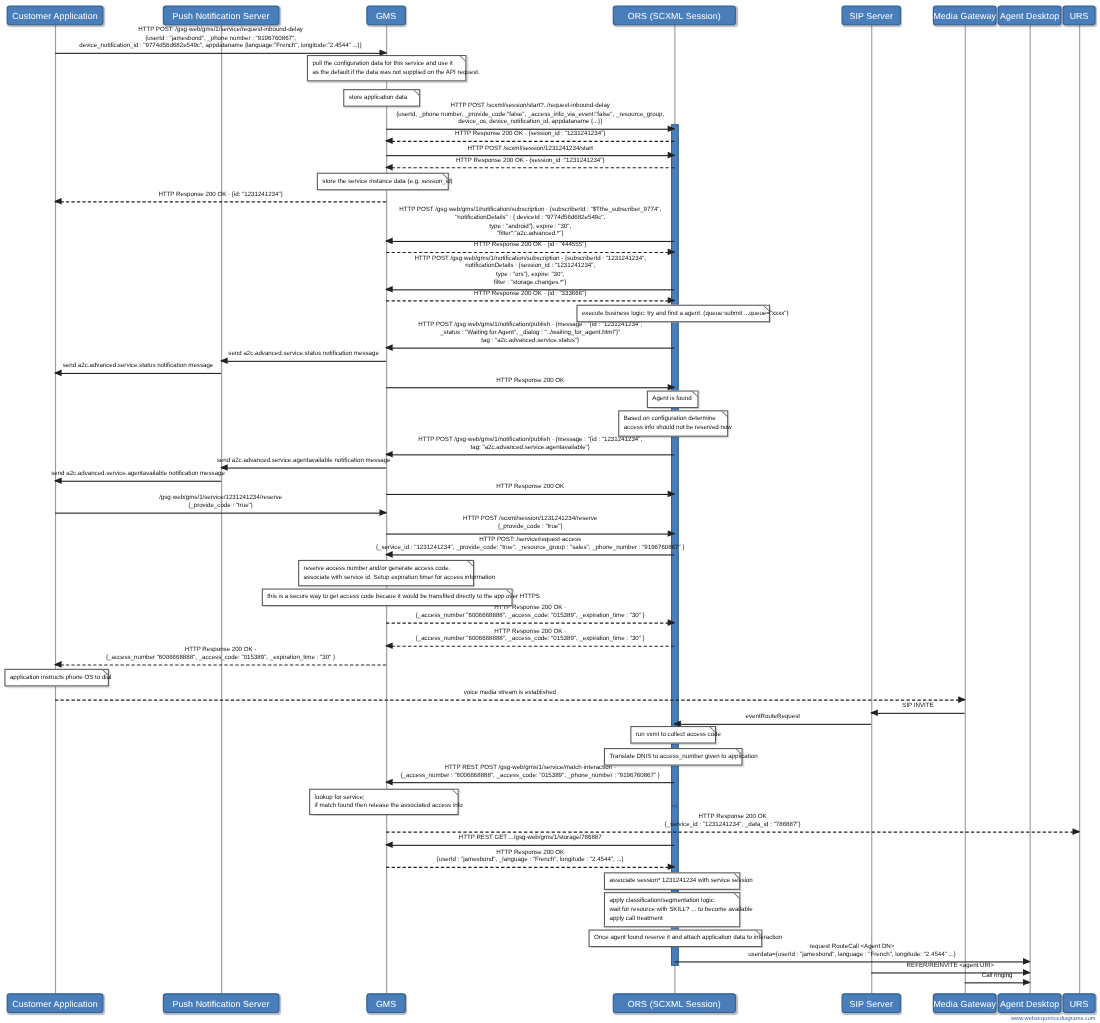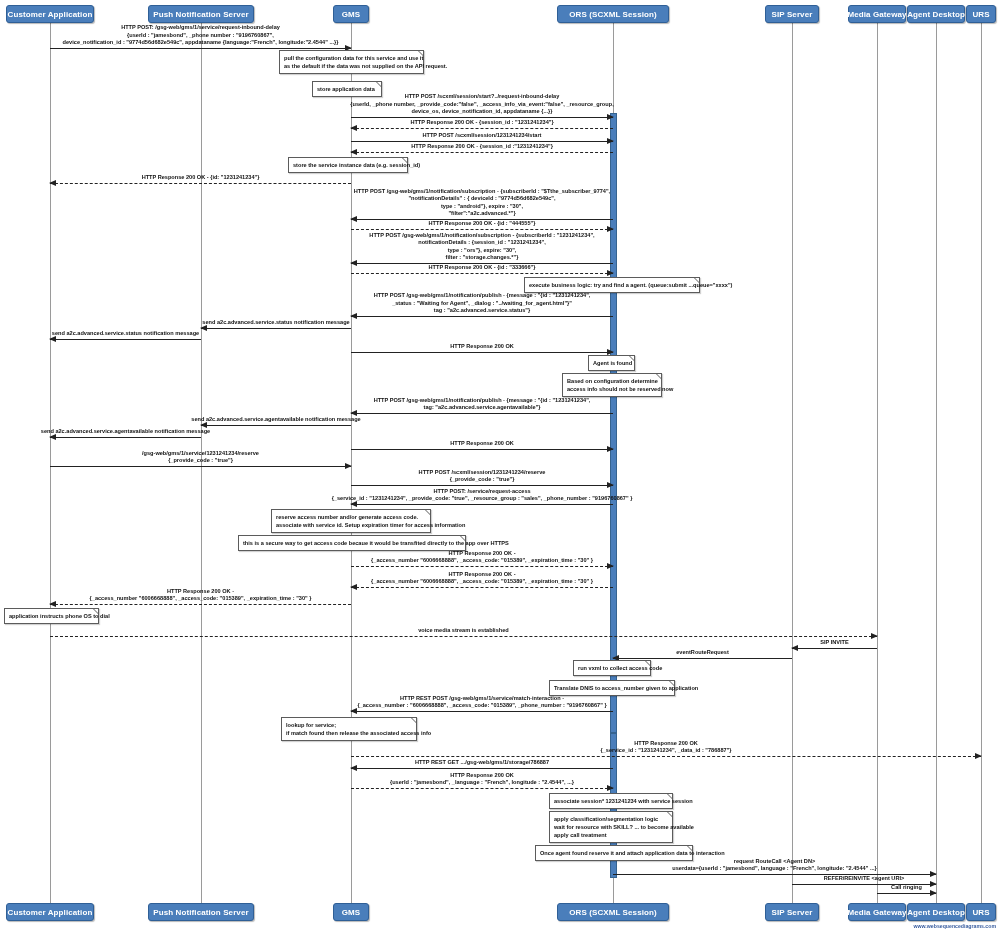--- a/index.html
+++ b/index.html
@@ -1,21 +1,21 @@
 <!DOCTYPE html>
 <html><head>
 <meta charset="utf-8">
 <style>
   html,body{margin:0;padding:0;background:#ffffff;}
   body{
     font-family:"Liberation Sans", sans-serif;
     width:1000px;height:930px;overflow:hidden;
     -webkit-font-smoothing:antialiased;
   }
-  #diagram{position:relative;width:1000px;height:930px;background:#fff;font-weight:bold;}
+  #diagram{position:relative;width:1000px;height:930px;background:#fff;}
 
   
   .actor{
     position:absolute;
     height:18px;
     background:#4a7ebb;
     border:1px solid #2f5party;
     border:1px solid #2f5f96;
     border-radius:3px;
     color:#ffffff;

